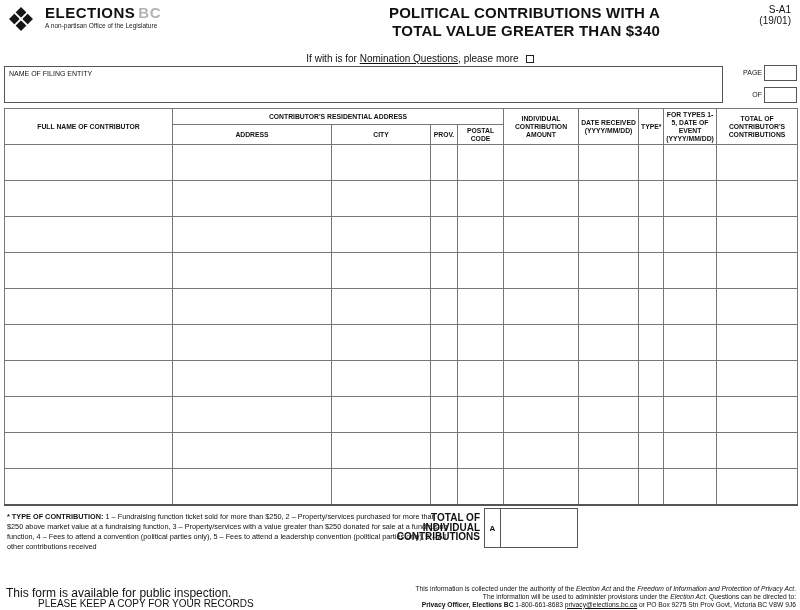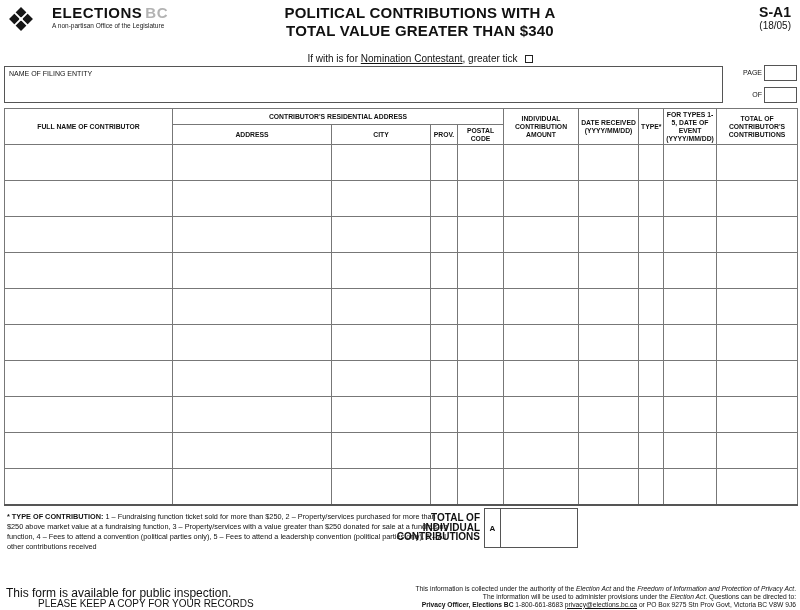--- a/index.html
+++ b/index.html
@@ -3,32 +3,32 @@
 <meta charset="utf-8">
 <style>
   * { margin:0; padding:0; box-sizing:border-box; }
   html,body { background:#e8e8e8; }
   .page {
     position:relative; width:800px; height:610px; background:#fff;
     font-family:"Liberation Sans", sans-serif; color:#111; overflow:hidden;
     margin:0 auto;
   }
   
-  .logo { position:absolute; left:8px; top:4px; display:flex; gap:18px; }
+  .logo { position:absolute; left:8px; top:4px; display:flex; gap:11px; }
   .logo-icon { width:26px; height:26px; margin-top:2px; }
   .logo-name { font-size:15px; font-weight:bold; letter-spacing:.5px; white-space:nowrap; }
   .logo-name .bc { color:#b3b3b3; margin-left:3px; }
   .logo-tagline { font-size:6.5px; color:#222; margin-top:1px; }
-  .title-block { position:absolute; left:180px; top:4px; width:480px; text-align:center; }
+  .title-block { position:absolute; left:180px; top:4px; width:480px; text-align:right; }
   .title-line { font-size:15px; font-weight:bold; line-height:18px; letter-spacing:.2px; }
   .tick-line { position:absolute; left:180px; top:53px; width:480px; text-align:center; font-size:10px; }
   .tick-line .u { text-decoration:underline; }
   .tickbox { display:inline-block; width:8px; height:8px; border:1.5px solid #222; margin-left:7px; vertical-align:-1px; }
   .form-code-block { position:absolute; right:9px; top:4px; text-align:right; }
-  .form-code { font-size:14px; font-weight:bold; }
+  .form-code { font-size:10px; font-weight:normal; }
   .form-version { font-size:10px; }
   
   .name-box { position:absolute; left:4px; top:66px; width:719px; height:37px; border:1px solid #555; }
   .name-box-label { font-size:7px; padding:3px 4px; color:#111; }
   .page-label { position:absolute; right:38px; top:69px; font-size:7px; }
   .of-label { position:absolute; right:38px; top:91px; font-size:7px; }
   .page-box { position:absolute; left:764px; top:65px; width:33px; height:16px; border:1px solid #555; }
   .of-box { position:absolute; left:764px; top:87px; width:33px; height:16px; border:1px solid #555; }
   
   table.grid { position:absolute; left:4px; top:108px; width:793px; border-collapse:collapse; table-layout:fixed; }
@@ -76,26 +76,26 @@
       <div class="logo-tagline">A non-partisan Office of the Legislature</div>
     </div>
   </div>
 
   <div class="title-block">
     <div class="title-line">POLITICAL CONTRIBUTIONS WITH A</div>
     <div class="title-line">TOTAL VALUE GREATER THAN $340</div>
   </div>
 
   <div class="tick-line">
-    <span>If with is for </span><span class="u">Nomination Contestant</span><span>, greater tick</span><span class="tickbox"></span>
+    <span>If with is for </span><span class="u">Nomination Questions</span><span>, please more</span><span class="tickbox"></span>
   </div>
 
   <div class="form-code-block">
     <div class="form-code">S-A1</div>
-    <div class="form-version">(18/05)</div>
+    <div class="form-version">(19/01)</div>
   </div>
 
   <div class="name-box">
     <div class="name-box-label">NAME OF FILING ENTITY</div>
   </div>
   <div class="page-label">PAGE</div>
   <div class="page-box"></div>
   <div class="of-label">OF</div>
   <div class="of-box"></div>
 

